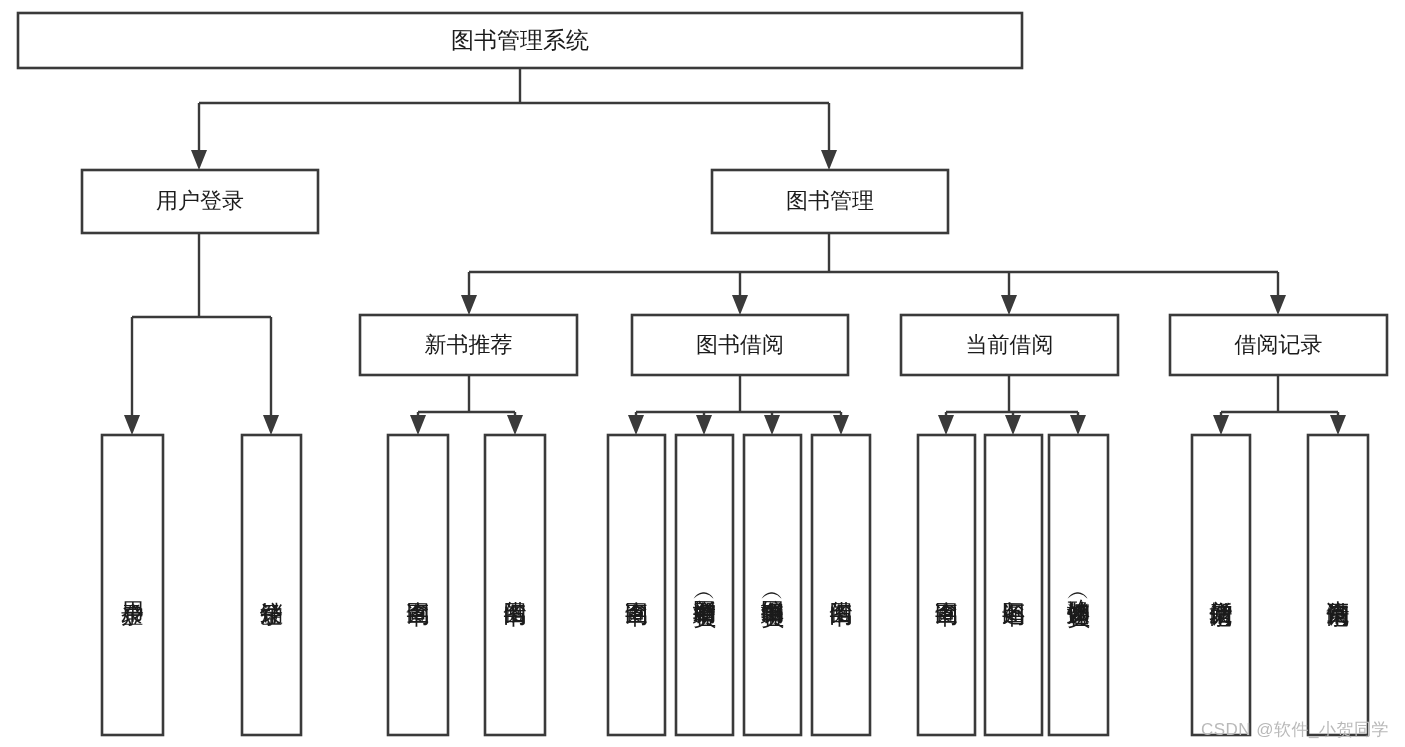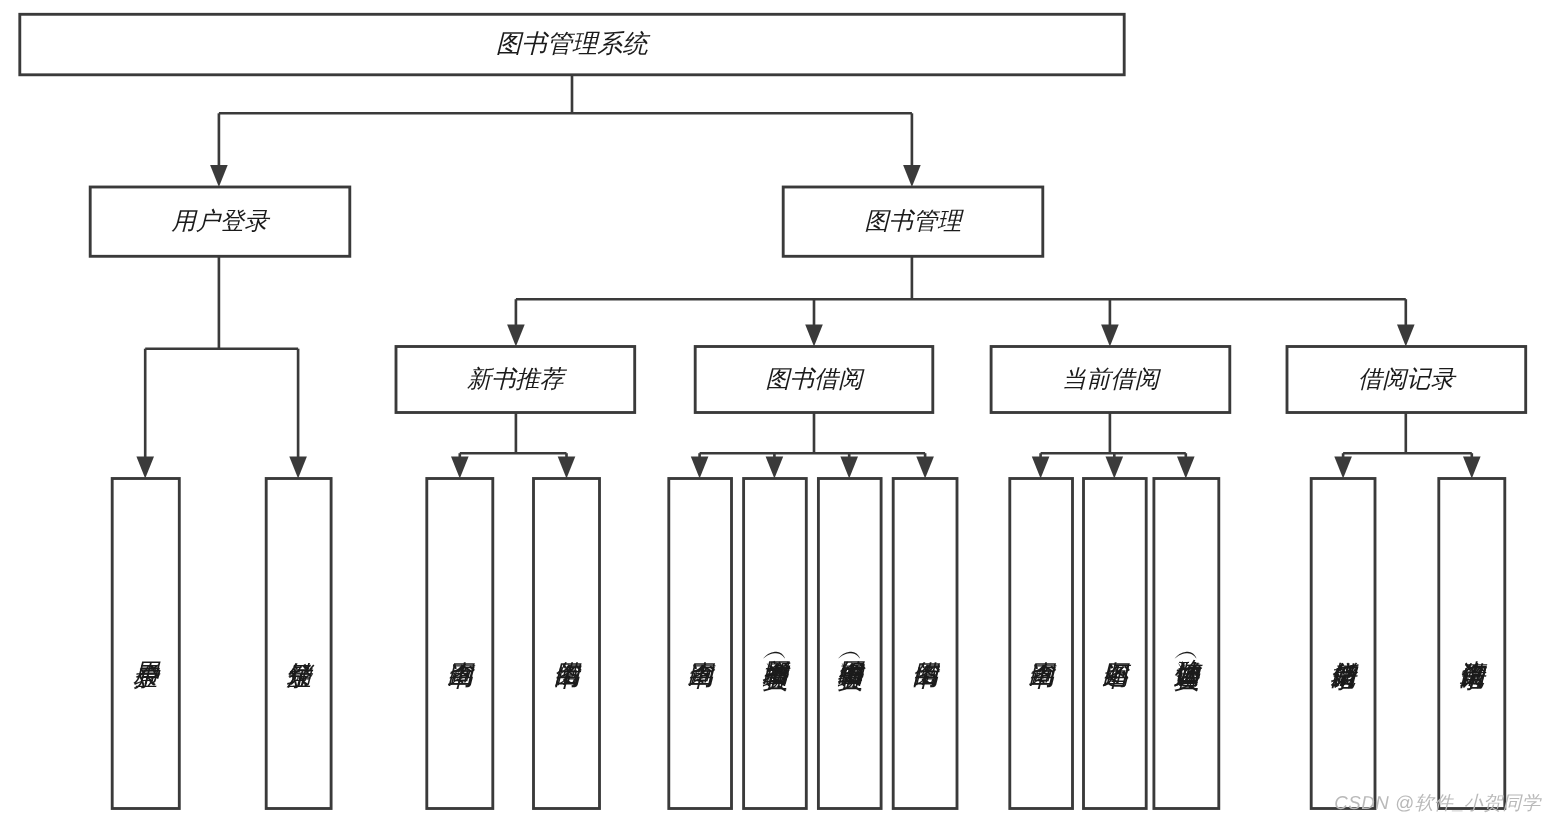--- a/index.html
+++ b/index.html
@@ -11,21 +11,20 @@
     width: 1405px;
     height: 747px;
     font-family: "Liberation Sans", "DejaVu Sans", sans-serif;
     overflow: hidden;
   }
   #diagram-root {
     position: relative;
     width: 1405px;
     height: 747px;
     background: #ffffff;
-    font-style: italic;
   }
   svg#diagram-svg {
     position: absolute;
     left: 0;
     top: 0;
     width: 1405px;
     height: 747px;
     display: block;
   }
   .node-box {
@@ -63,21 +62,21 @@
     text-orientation: upright;
     letter-spacing: 1px;
     display: flex;
     align-items: center;
     justify-content: center;
     white-space: nowrap;
     pointer-events: none;
   }
   #watermark {
     position: absolute;
-    right: 4px;
+    right: 16px;
     bottom: 6px;
     font-family: "Liberation Sans", "DejaVu Sans", sans-serif;
     font-size: 17px;
     color: #b9b9b9;
     letter-spacing: 0.5px;
     white-space: nowrap;
     margin-left: 28px;
   }
 </style>
 </head>

